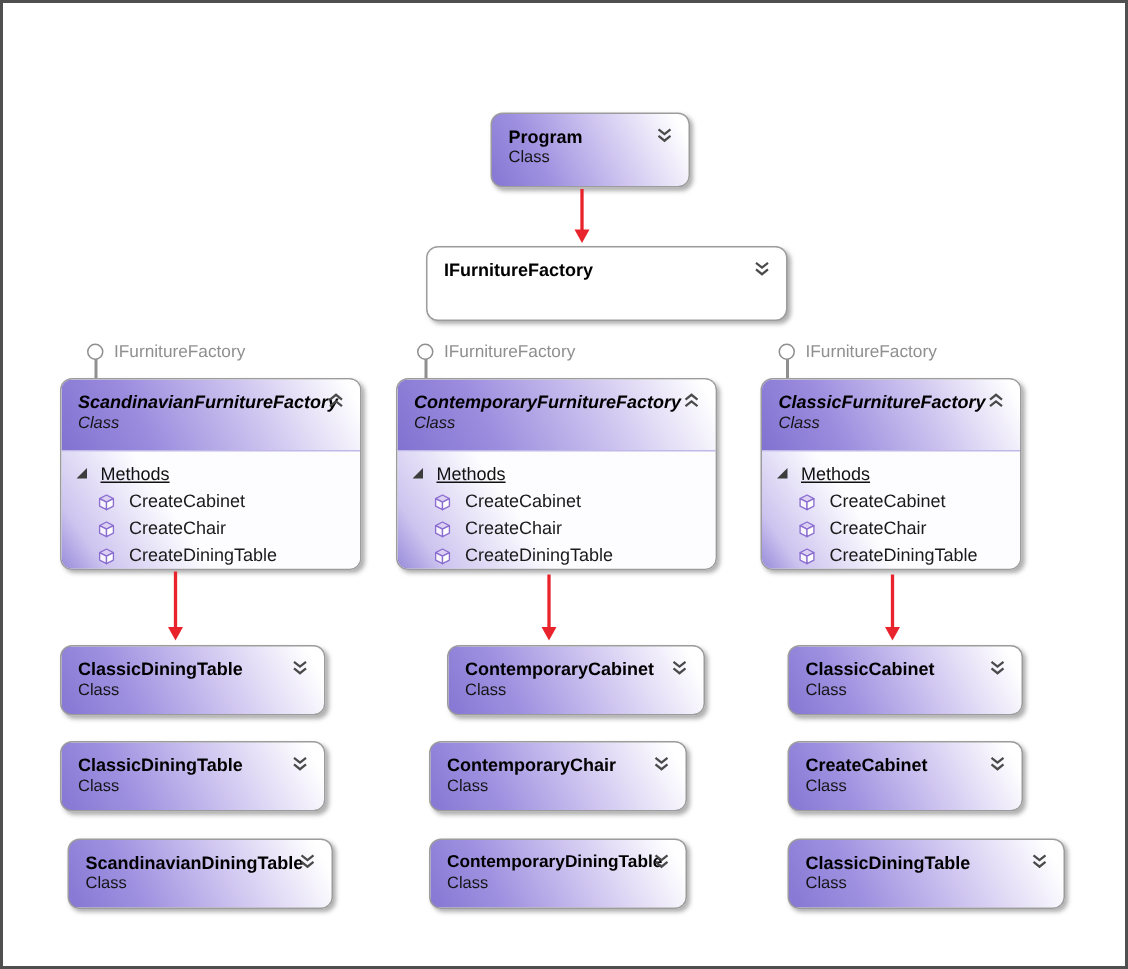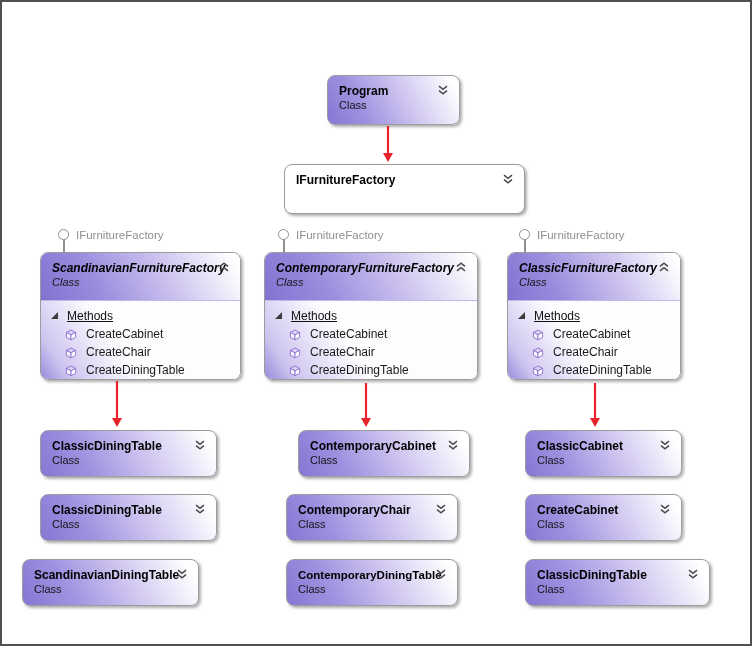--- a/index.html
+++ b/index.html
@@ -285,21 +285,21 @@
   </div>
   <div class="node grad" style="left:38px;top:492px;width:177px;height:47px">
     <div class="title">ClassicDiningTable</div>
     <div class="kind">Class</div>
     <span class="chev">
       <svg width="12" height="11" viewBox="0 0 12 11">
           <path d="M2 1.2 L6 4.4 L10 1.2 M2 5.6 L6 8.8 L10 5.6" fill="none" stroke="#4a4a4a" stroke-width="1.5"></path>
         </svg>
     </span>
   </div>
-  <div class="node grad" style="left:20px;top:557px;width:177px;height:47px">
+  <div class="node grad" style="left:43px;top:557px;width:177px;height:47px">
     <div class="title">ScandinavianDiningTable</div>
     <div class="kind">Class</div>
     <span class="chev">
       <svg width="12" height="11" viewBox="0 0 12 11">
           <path d="M2 1.2 L6 4.4 L10 1.2 M2 5.6 L6 8.8 L10 5.6" fill="none" stroke="#4a4a4a" stroke-width="1.5"></path>
         </svg>
     </span>
   </div>
 
   <div class="node grad" style="left:296px;top:428px;width:172px;height:47px">

